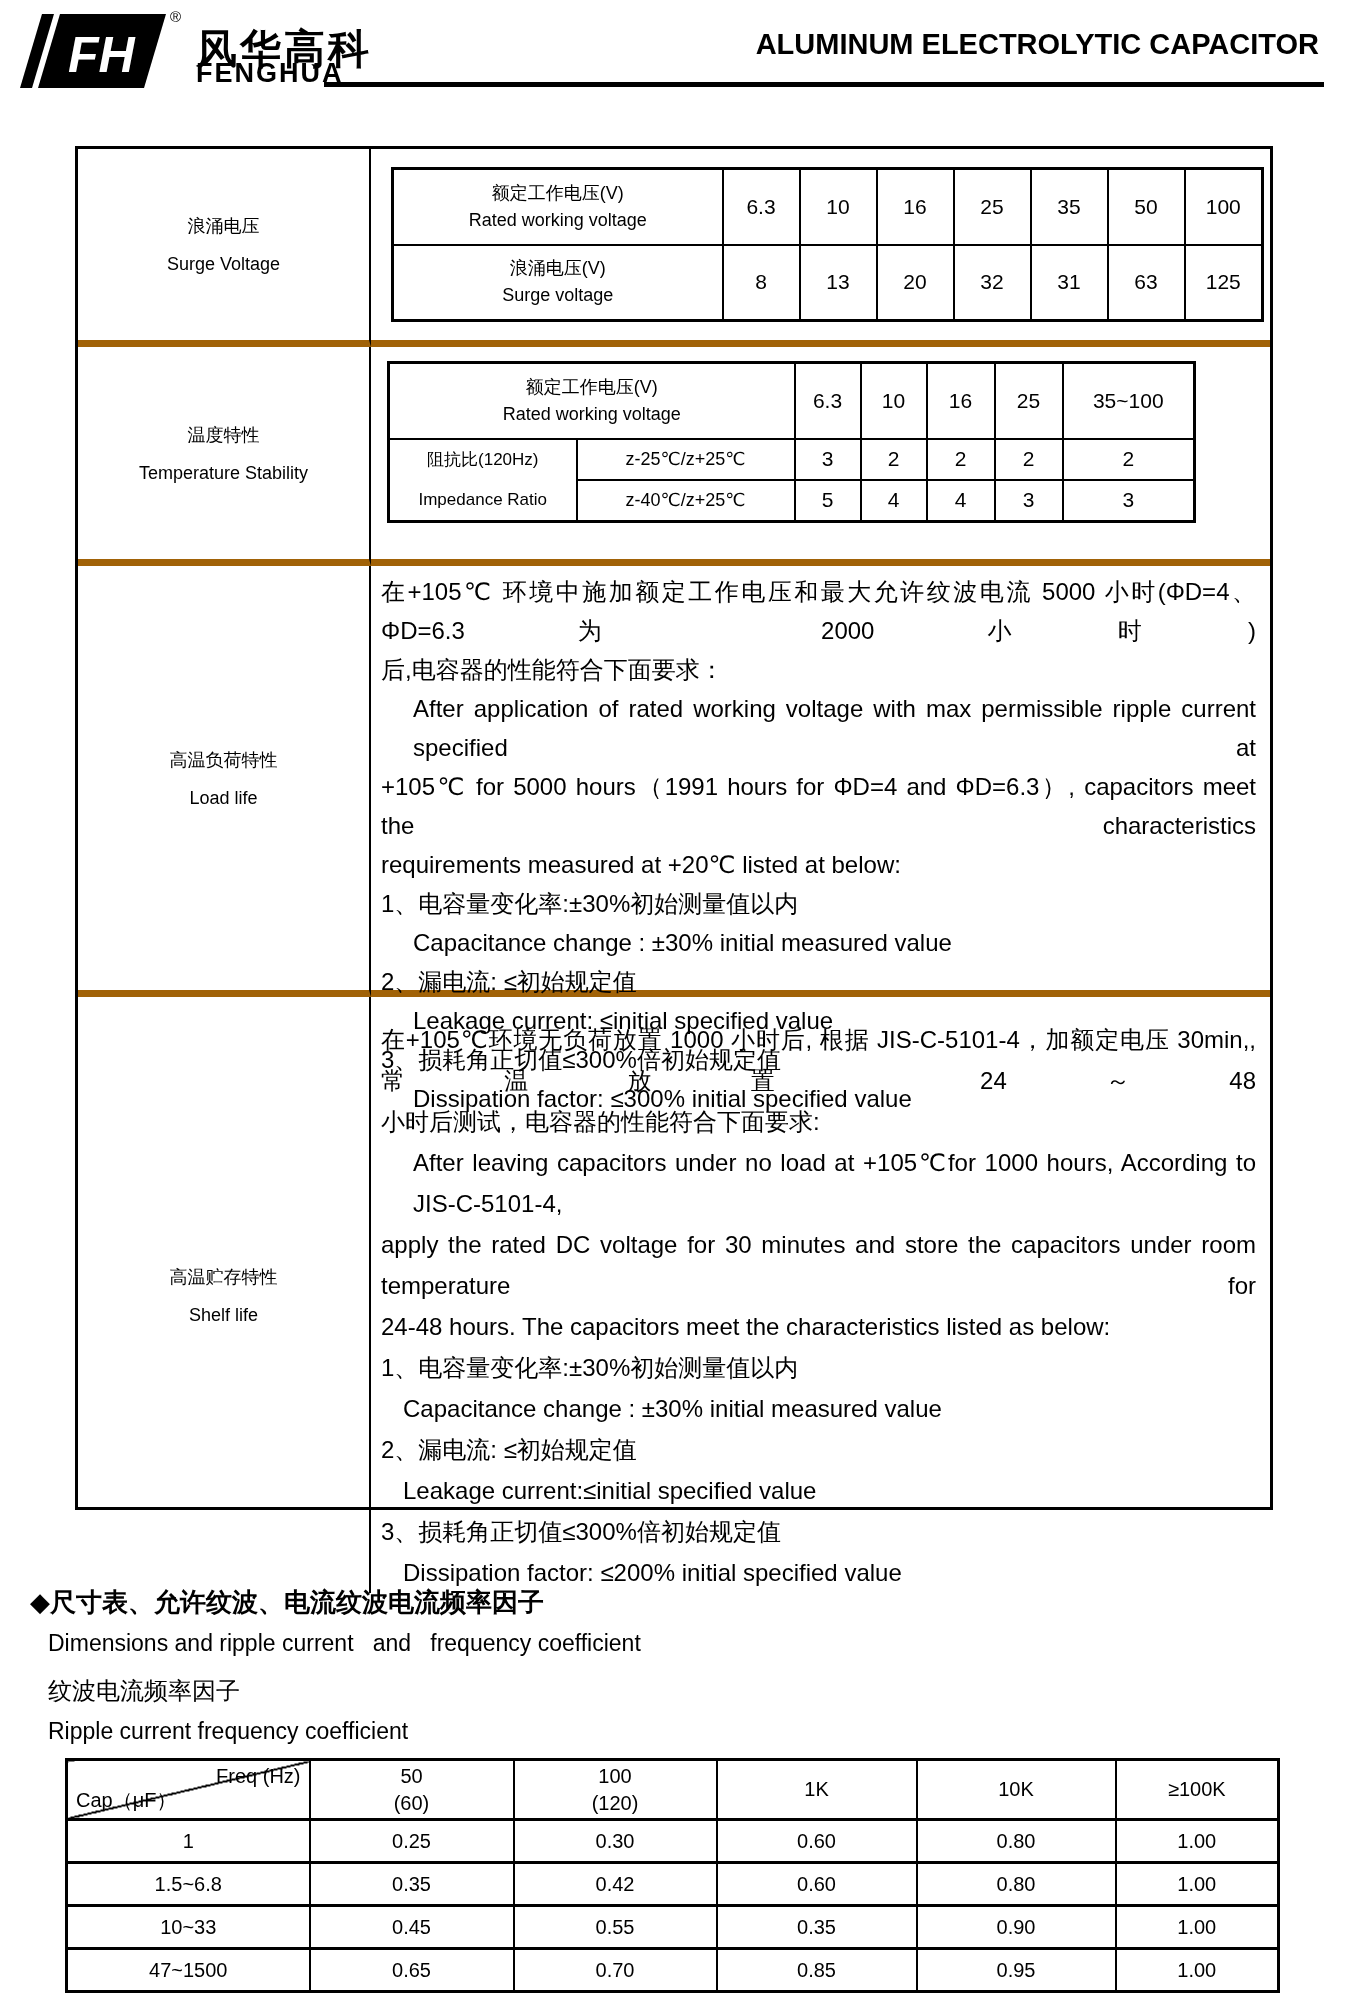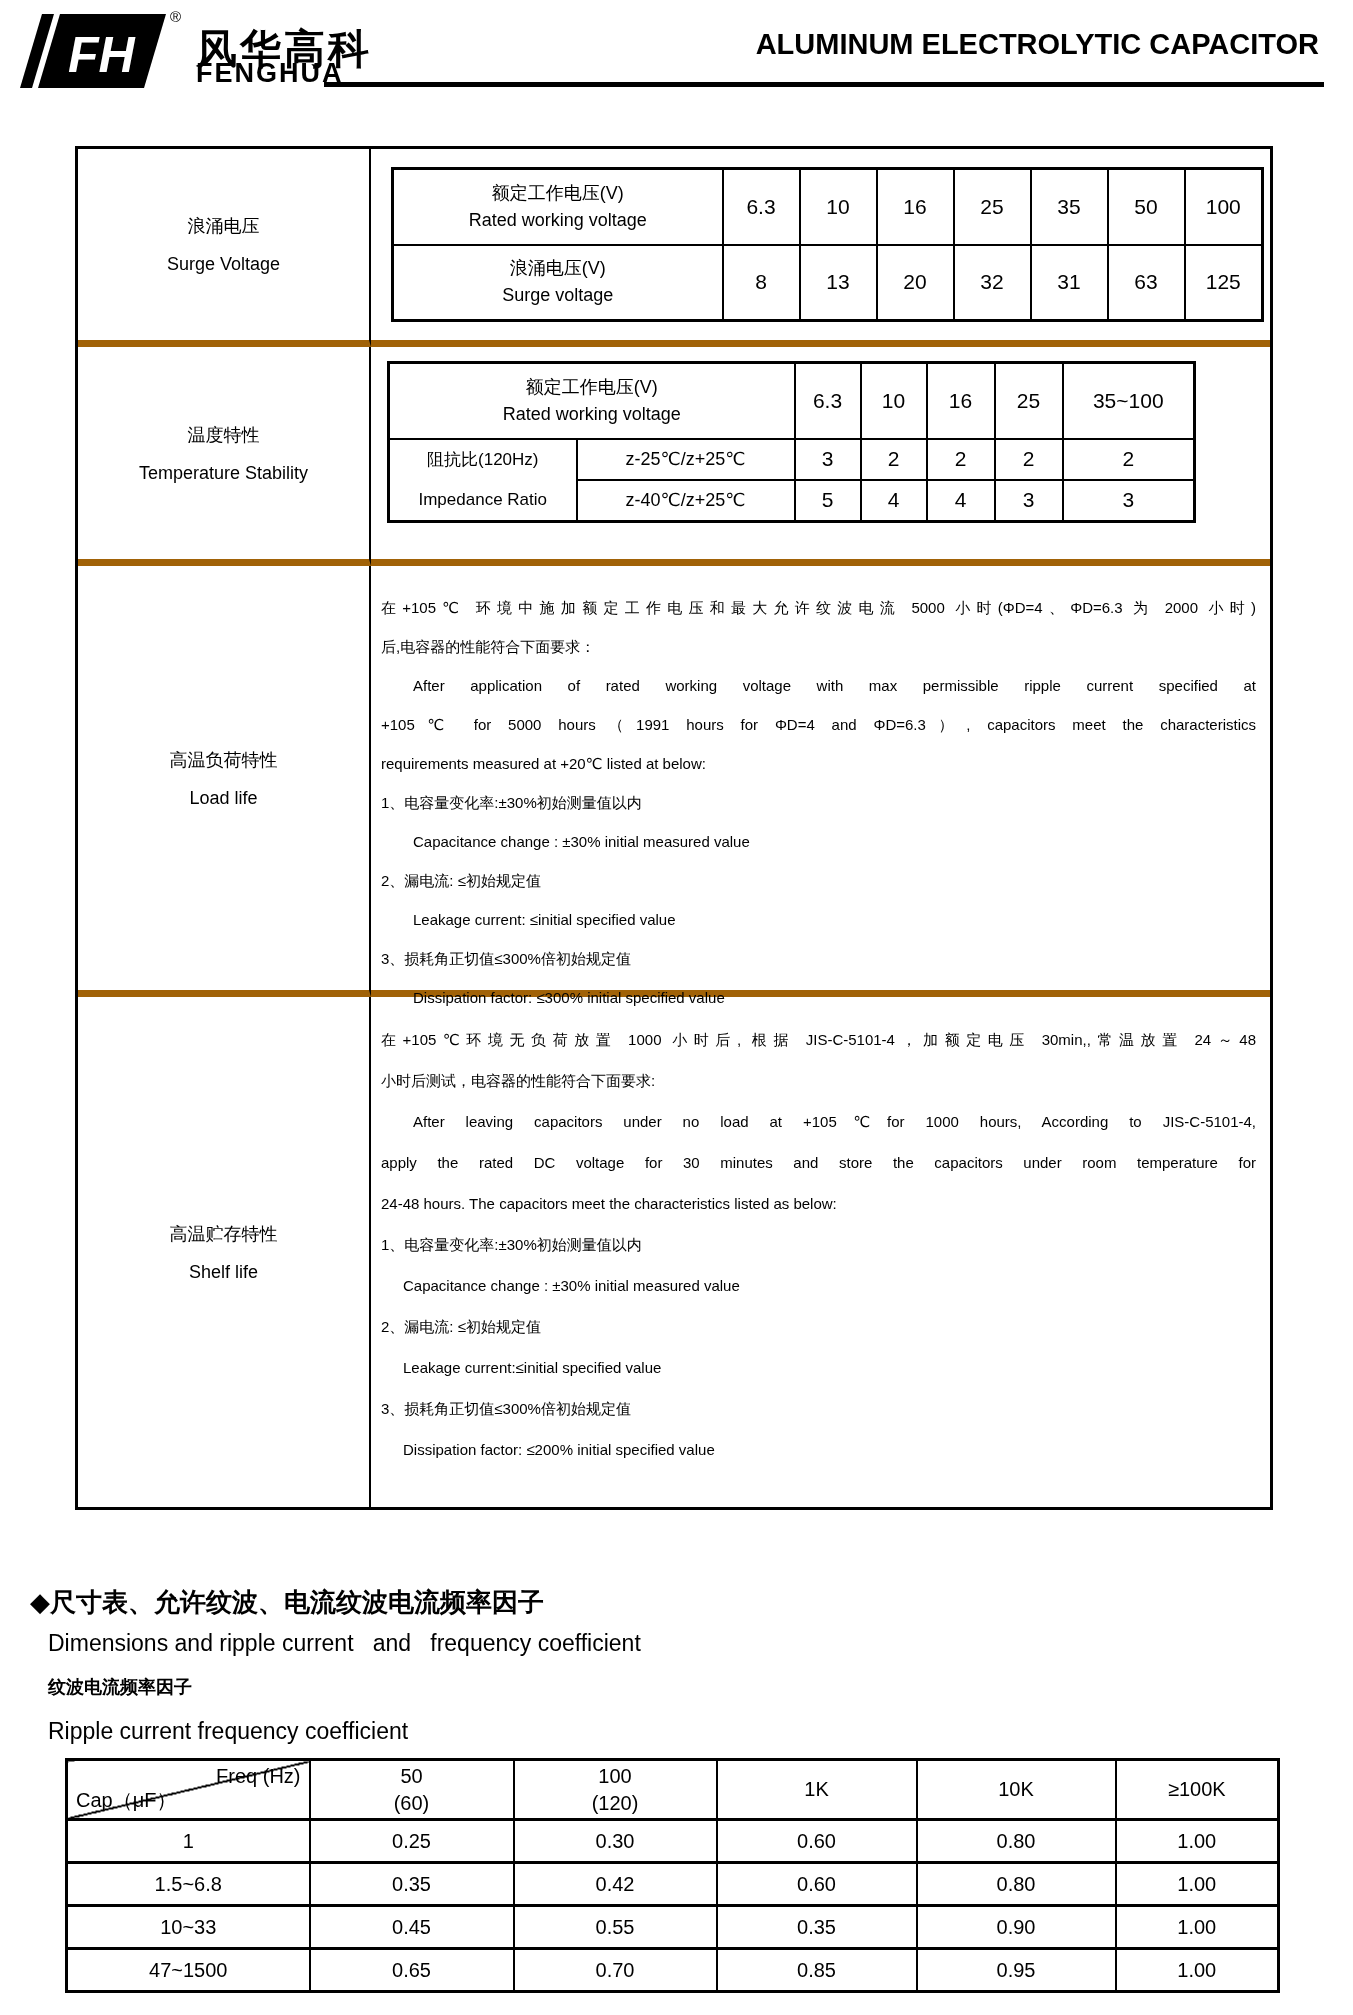--- a/index.html
+++ b/index.html
@@ -44,32 +44,32 @@
   td.val { font-size:21px; }
 
   .temp-inner { margin:14px 0 0 16px; width:806px; }
   .temp-inner tr.rh { height:76px; }
   .temp-inner tr.rv { height:32px; }
   td.zlabel { font-size:18px; }
   td.imped { font-size:17px; }
   td.imped div { line-height:40px; }
 
   
-  .textblock { padding:22px 14px 0 10px; font-size:15px; }
+  .textblock { padding:6px 14px 0 10px; font-size:24px; }
   .textblock .ln { line-height:39px; white-space:normal; }
   .shelf .ln { line-height:41px; }
   .shelf-pad { padding-top:22px; }
   .ind { padding-left:32px; }
   .ind2 { padding-left:22px; }
   .j { text-align:justify; text-align-last:justify; }
 
   
   .sec-h1 { position:absolute; left:30px; top:1585px; font-size:26px; font-weight:bold; }
   .sec-h2 { position:absolute; left:48px; top:1630px; font-size:23px; white-space:pre-wrap; }
-  .sec-h3 { position:absolute; left:48px; top:1675px; font-size:18px; font-weight:bold; }
+  .sec-h3 { position:absolute; left:48px; top:1675px; font-size:24px; font-weight:normal; }
   .sec-h4 { position:absolute; left:48px; top:1718px; font-size:23px; }
 
   
   .freq-table {
     position:absolute; left:65px; top:1758px; width:1212px;
     border-collapse:collapse; table-layout:fixed;
     border:3px solid #000;
   }
   .freq-table td {
     border:2px solid #000; border-top-width:3px; border-bottom-width:3px;

